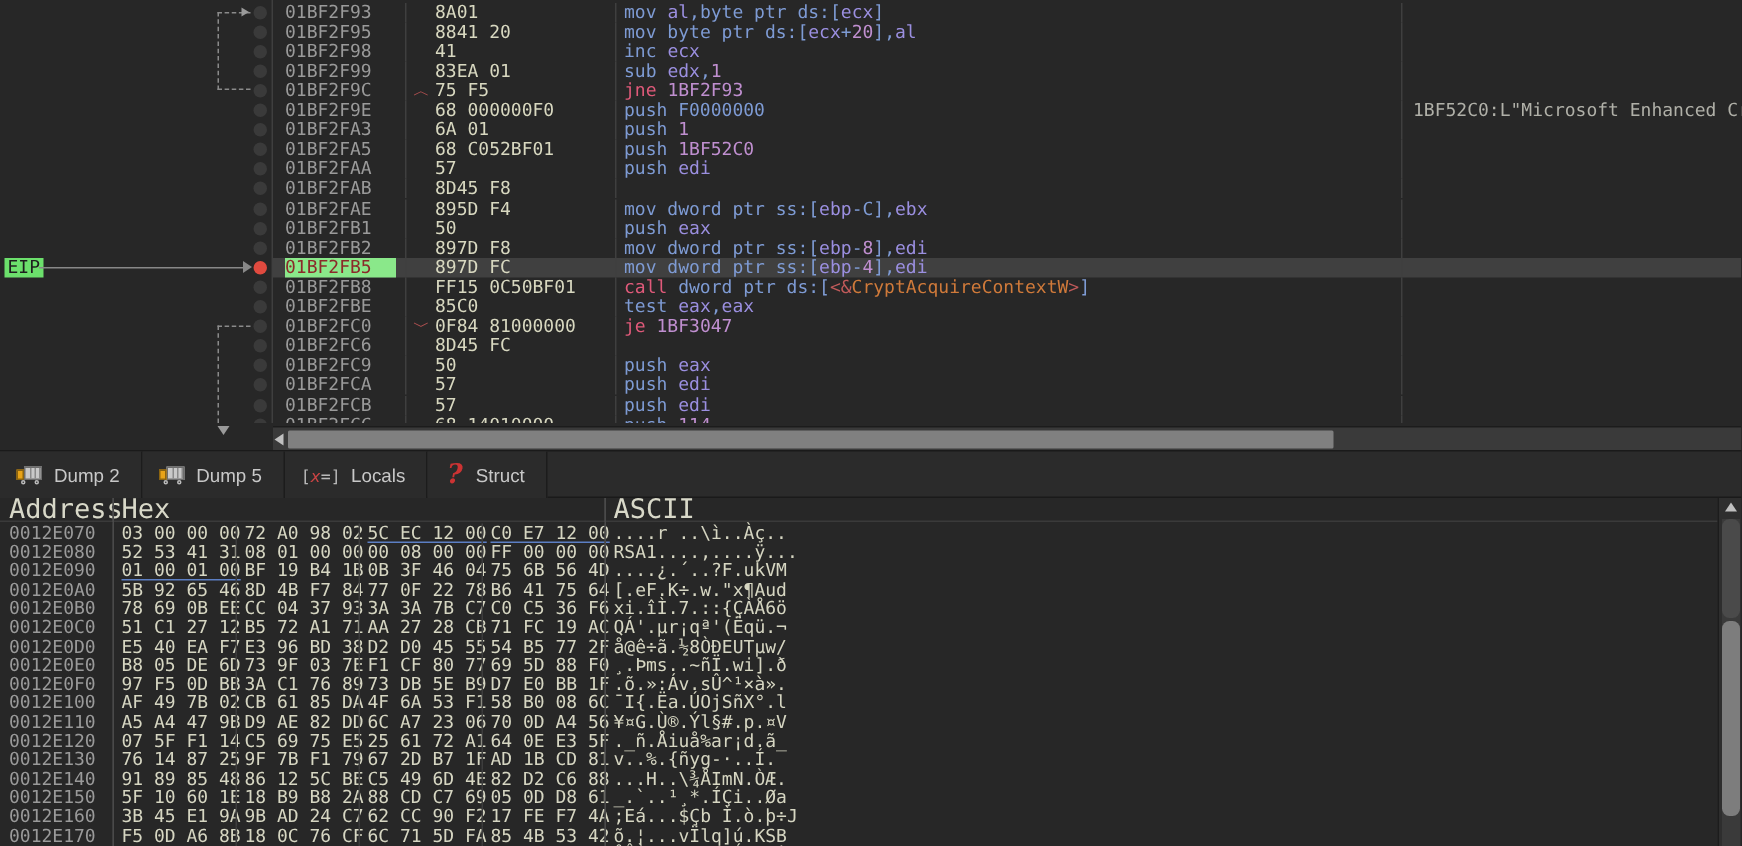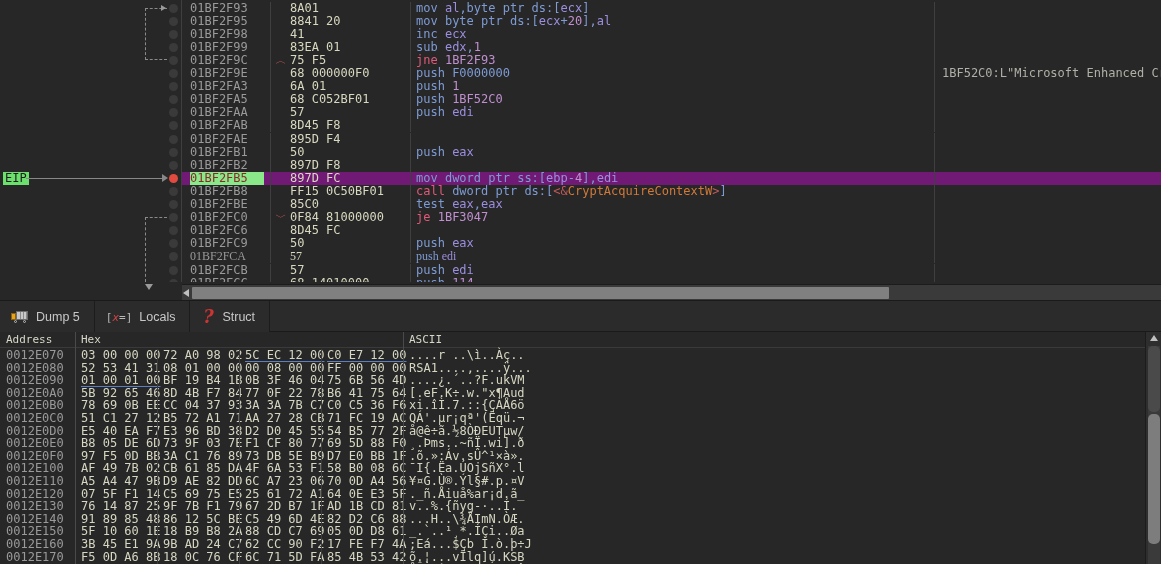--- a/index.html
+++ b/index.html
@@ -53,21 +53,21 @@
   .jmp-head {
     position:absolute; width:0;height:0;
     border-top:3px solid transparent; border-bottom:3px solid transparent;
     border-left:5px solid #9a9a9a;
   }
 
   .drow {
     position:absolute; left:182px; right:0; height:13.1px;
     font-size:12px; line-height:13.1px; white-space:pre;
   }
-  .drow.eiprow { background:#701a75; }
+  .drow.eiprow { background:#404040; }
   .drow.eiprow .d-addr { background:#8ae88a; color:#8b2a2a; }
 
   .d-addr {
     position:absolute; left:8px; width:74px;
     color:#9a9a9a; font-size:12px;
   }
   .d-sep1 { position:absolute; left:88px; top:0; width:1px; height:13.1px; background:#3f3f3f; }
   .d-jarrow { position:absolute; left:93px; width:12px; color:#b05050; font-size:11px; text-align:center; }
   .d-bytes { position:absolute; left:108px; color:#d8d8c0; }
   .d-sep2 { position:absolute; left:228px; top:0; width:1px; height:13.1px; background:#3f3f3f; }
@@ -170,21 +170,21 @@
   }
 
   
   #dump {
     position:absolute; left:0; top:332px; width:1161px; height:232px;
     background:#272727; overflow:hidden;
   }
   .hdr {
     position:absolute; left:0; top:0; width:1161px; height:16px;
     background:#272727; border-bottom:1px solid #3a3a3a;
-    font-size:11px; line-height:16px; color:#d8d8c8;
+    font-size:18px; line-height:16px; color:#d8d8c8;
   }
   .hdr .h-addr { position:absolute; left:6px; }
   .hdr .h-hex  { position:absolute; left:81px; }
   .hdr .h-asc  { position:absolute; left:409px; }
   .hdr-sep { position:absolute; top:0; width:1px; height:16px; background:#4a4a4a; }
 
   .hrow {
     position:absolute; left:0; width:1161px; height:12.6px;
     font-size:12px; line-height:12.6px; white-space:pre;
   }
@@ -281,30 +281,30 @@
         <div class="drow" style="top: 1.5px;"><span class="d-addr">01BF2F93</span><span class="d-sep1"></span><span class="d-jarrow"></span><span class="d-bytes">8A01</span><span class="d-sep2"></span><span class="d-ins"><span class="mn">mov</span> <span class="reg">al</span>,byte ptr ds:[<span class="reg">ecx</span>]</span><span class="d-sep3"></span></div>
         <div class="drow" style="top: 14.6px;"><span class="d-addr">01BF2F95</span><span class="d-sep1"></span><span class="d-jarrow"></span><span class="d-bytes">8841 20</span><span class="d-sep2"></span><span class="d-ins"><span class="mn">mov</span> byte ptr ds:[<span class="reg">ecx</span>+<span class="num">20</span>],<span class="reg">al</span></span><span class="d-sep3"></span></div>
         <div class="drow" style="top: 27.7px;"><span class="d-addr">01BF2F98</span><span class="d-sep1"></span><span class="d-jarrow"></span><span class="d-bytes">41</span><span class="d-sep2"></span><span class="d-ins"><span class="mn">inc</span> <span class="reg">ecx</span></span><span class="d-sep3"></span></div>
         <div class="drow" style="top: 40.8px;"><span class="d-addr">01BF2F99</span><span class="d-sep1"></span><span class="d-jarrow"></span><span class="d-bytes">83EA 01</span><span class="d-sep2"></span><span class="d-ins"><span class="mn">sub</span> <span class="reg">edx</span>,<span class="num">1</span></span><span class="d-sep3"></span></div>
         <div class="drow" style="top: 53.9px;"><span class="d-addr">01BF2F9C</span><span class="d-sep1"></span><span class="d-jarrow">︿</span><span class="d-bytes">75 F5</span><span class="d-sep2"></span><span class="d-ins"><span class="mn-jmp">jne</span> <span class="num">1BF2F93</span></span><span class="d-sep3"></span></div>
         <div class="drow" style="top: 67px;"><span class="d-addr">01BF2F9E</span><span class="d-sep1"></span><span class="d-jarrow"></span><span class="d-bytes">68 000000F0</span><span class="d-sep2"></span><span class="d-ins"><span class="mn">push</span> F0000000</span><span class="d-sep3"></span><span class="d-cmt">1BF52C0:L"Microsoft Enhanced Cryptographic Provider v1.0"</span></div>
         <div class="drow" style="top: 80.1px;"><span class="d-addr">01BF2FA3</span><span class="d-sep1"></span><span class="d-jarrow"></span><span class="d-bytes">6A 01</span><span class="d-sep2"></span><span class="d-ins"><span class="mn">push</span> <span class="num">1</span></span><span class="d-sep3"></span></div>
         <div class="drow" style="top: 93.2px;"><span class="d-addr">01BF2FA5</span><span class="d-sep1"></span><span class="d-jarrow"></span><span class="d-bytes">68 C052BF01</span><span class="d-sep2"></span><span class="d-ins"><span class="mn">push</span> <span class="num">1BF52C0</span></span><span class="d-sep3"></span></div>
         <div class="drow" style="top: 106.3px;"><span class="d-addr">01BF2FAA</span><span class="d-sep1"></span><span class="d-jarrow"></span><span class="d-bytes">57</span><span class="d-sep2"></span><span class="d-ins"><span class="mn">push</span> <span class="reg">edi</span></span><span class="d-sep3"></span></div>
         <div class="drow" style="top: 119.4px;"><span class="d-addr">01BF2FAB</span><span class="d-sep1"></span><span class="d-jarrow"></span><span class="d-bytes">8D45 F8</span><span class="d-sep2"></span><span class="d-sep3"></span></div>
-        <div class="drow" style="top: 132.5px;"><span class="d-addr">01BF2FAE</span><span class="d-sep1"></span><span class="d-jarrow"></span><span class="d-bytes">895D F4</span><span class="d-sep2"></span><span class="d-sep3"></span></div>
+        <div class="drow" style="top: 132.5px;"><span class="d-addr">01BF2FAE</span><span class="d-sep1"></span><span class="d-jarrow"></span><span class="d-bytes">895D F4</span><span class="d-sep2"></span><span class="d-ins"><span class="mn">mov</span> dword ptr ss:[<span class="reg">ebp</span>-C],<span class="reg">ebx</span></span><span class="d-sep3"></span></div>
         <div class="drow" style="top: 145.6px;"><span class="d-addr">01BF2FB1</span><span class="d-sep1"></span><span class="d-jarrow"></span><span class="d-bytes">50</span><span class="d-sep2"></span><span class="d-ins"><span class="mn">push</span> <span class="reg">eax</span></span><span class="d-sep3"></span></div>
-        <div class="drow" style="top: 158.7px;"><span class="d-addr">01BF2FB2</span><span class="d-sep1"></span><span class="d-jarrow"></span><span class="d-bytes">897D F8</span><span class="d-sep2"></span><span class="d-sep3"></span></div>
+        <div class="drow" style="top: 158.7px;"><span class="d-addr">01BF2FB2</span><span class="d-sep1"></span><span class="d-jarrow"></span><span class="d-bytes">897D F8</span><span class="d-sep2"></span><span class="d-ins"><span class="mn">mov</span> dword ptr ss:[<span class="reg">ebp</span>-<span class="num">8</span>],<span class="reg">edi</span></span><span class="d-sep3"></span></div>
         <div class="drow eiprow" style="top: 171.8px;"><span class="d-addr">01BF2FB5</span><span class="d-sep1"></span><span class="d-jarrow"></span><span class="d-bytes">897D FC</span><span class="d-sep2"></span><span class="d-ins"><span class="mn">mov</span> dword ptr ss:[<span class="reg">ebp</span>-<span class="num">4</span>],<span class="reg">edi</span></span><span class="d-sep3"></span></div>
         <div class="drow" style="top: 184.9px;"><span class="d-addr">01BF2FB8</span><span class="d-sep1"></span><span class="d-jarrow"></span><span class="d-bytes">FF15 0C50BF01</span><span class="d-sep2"></span><span class="d-ins"><span class="mn-jmp">call</span> dword ptr ds:[<span class="brk">&lt;&amp;</span><span class="api">CryptAcquireContextW</span><span class="brk">&gt;</span>]</span><span class="d-sep3"></span></div>
         <div class="drow" style="top: 198px;"><span class="d-addr">01BF2FBE</span><span class="d-sep1"></span><span class="d-jarrow"></span><span class="d-bytes">85C0</span><span class="d-sep2"></span><span class="d-ins"><span class="mn">test</span> <span class="reg">eax</span>,<span class="reg">eax</span></span><span class="d-sep3"></span></div>
         <div class="drow" style="top: 211.1px;"><span class="d-addr">01BF2FC0</span><span class="d-sep1"></span><span class="d-jarrow">﹀</span><span class="d-bytes">0F84 81000000</span><span class="d-sep2"></span><span class="d-ins"><span class="mn-jmp">je</span> <span class="num">1BF3047</span></span><span class="d-sep3"></span></div>
         <div class="drow" style="top: 224.2px;"><span class="d-addr">01BF2FC6</span><span class="d-sep1"></span><span class="d-jarrow"></span><span class="d-bytes">8D45 FC</span><span class="d-sep2"></span><span class="d-sep3"></span></div>
         <div class="drow" style="top: 237.3px;"><span class="d-addr">01BF2FC9</span><span class="d-sep1"></span><span class="d-jarrow"></span><span class="d-bytes">50</span><span class="d-sep2"></span><span class="d-ins"><span class="mn">push</span> <span class="reg">eax</span></span><span class="d-sep3"></span></div>
-        <div class="drow" style="top: 250.4px; font-family: Liberation Serif, serif;"><span class="d-addr">01BF2FCA</span><span class="d-sep1"></span><span class="d-jarrow"></span><span class="d-bytes">57</span><span class="d-sep2"></span><span class="d-ins"><span class="mn">push</span> <span class="reg">edi</span></span><span class="d-sep3"></span></div>
+        <div class="drow" style="top: 250.4px;"><span class="d-addr">01BF2FCA</span><span class="d-sep1"></span><span class="d-jarrow"></span><span class="d-bytes">57</span><span class="d-sep2"></span><span class="d-ins"><span class="mn">push</span> <span class="reg">edi</span></span><span class="d-sep3"></span></div>
         <div class="drow" style="top: 263.5px;"><span class="d-addr">01BF2FCB</span><span class="d-sep1"></span><span class="d-jarrow"></span><span class="d-bytes">57</span><span class="d-sep2"></span><span class="d-ins"><span class="mn">push</span> <span class="reg">edi</span></span><span class="d-sep3"></span></div>
         <div class="drow" style="top: 276.6px;"><span class="d-addr">01BF2FCC</span><span class="d-sep1"></span><span class="d-jarrow"></span><span class="d-bytes">68 14010000</span><span class="d-sep2"></span><span class="d-ins"><span class="mn">push</span> <span class="num">114</span></span><span class="d-sep3"></span></div>
       </div>
   </div>
 
   <div class="disasm-leftcap">
     <div class="dn-arrow"></div>
   </div>
   <div id="disasm-hscroll">
     <div class="hs-left"></div>
@@ -313,20 +313,32 @@
 
   <div id="watermark">
     <div class="wm-l1">~Dissecting</div>
     <div class="wm-l2">Malwa.re</div>
   </div>
   <svg id="wm-swoosh" viewBox="0 0 110 110">
     <path d="M18 108 C18 108 4 96 22 78 C40 60 76 58 82 40 C88 22 66 6 66 6 L92 2 C92 2 112 24 96 46 C80 68 44 70 38 86 C32 102 46 110 46 110 Z" fill="#1f8a4c"></path>
   </svg>
 
   <div id="tabbar">
+      <div class="tab">
+        <span class="tab-icon ic-dump">
+          <span class="body"></span>
+          <span class="stripe" style="left:9px"></span>
+          <span class="stripe" style="left:12px"></span>
+          <span class="stripe" style="left:15px"></span>
+          <span class="cab"></span>
+          <span class="wheel" style="left:3px"></span>
+          <span class="wheel" style="left:12px"></span>
+        </span>
+        <span>Dump 2</span>
+      </div>
       <div class="tab">
         <span class="tab-icon ic-dump">
           <span class="body"></span>
           <span class="stripe" style="left:9px"></span>
           <span class="stripe" style="left:12px"></span>
           <span class="stripe" style="left:15px"></span>
           <span class="cab"></span>
           <span class="wheel" style="left:3px"></span>
           <span class="wheel" style="left:12px"></span>
         </span>

